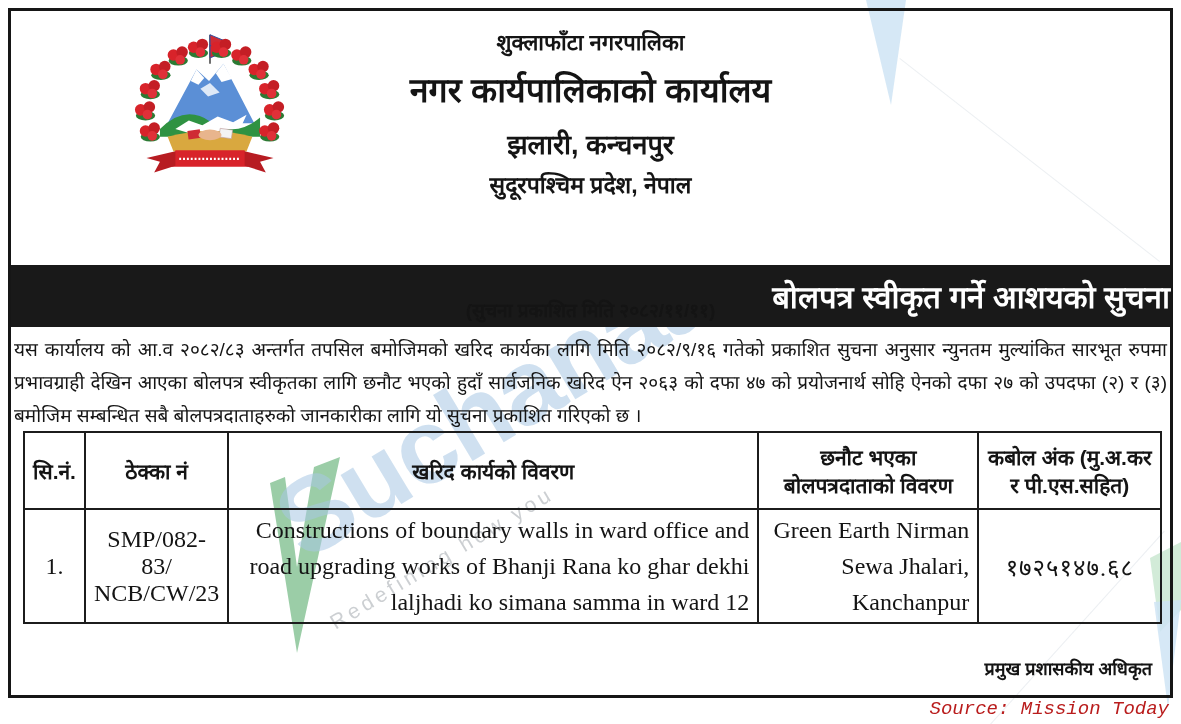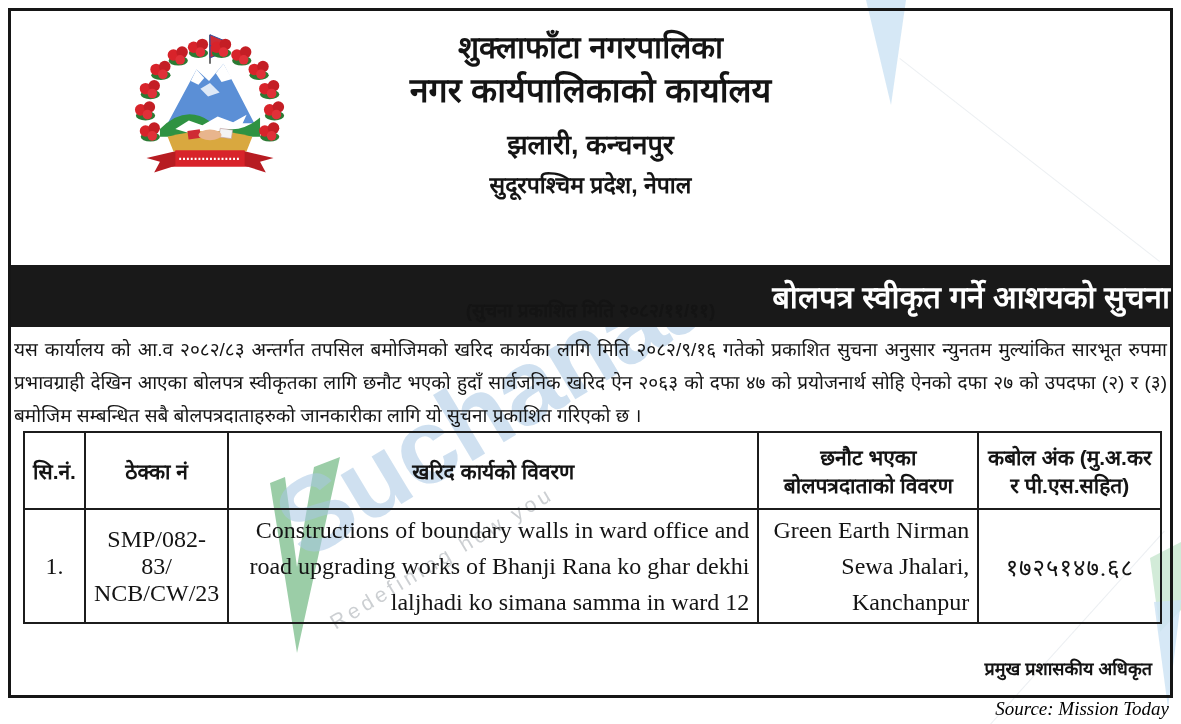--- a/index.html
+++ b/index.html
@@ -12,41 +12,41 @@
            transform-origin:0 50%;white-space:nowrap;}
   .wm-tag{position:absolute;left:332px;top:612px;font-size:21px;letter-spacing:4px;
           color:#9aa0a6;opacity:.5;transform:rotate(-31deg);transform-origin:0 50%;white-space:nowrap;}
   .shape{position:absolute;}
   .faint-line{position:absolute;background:rgba(120,140,160,.14);height:1px;transform-origin:0 0;}
   
   .doc{position:absolute;left:8px;top:8px;width:1159px;height:684px;border:3px solid #161616;
        z-index:2;background:transparent;}
   .abs{position:absolute;}
   .hline{width:100%;text-align:center;font-weight:700;line-height:1.15;}
-  .t1{top:19px;font-size:31px;}
+  .t1{top:19px;font-size:22px;}
   .t2{top:60px;font-size:34px;}
   .t3{top:119px;font-size:27px;}
   .t4{top:161px;font-size:23px;}
   .emblem{left:122px;top:14px;width:154px;height:162px;}
   .bar{top:210px;left:0;width:100%;height:62px;background:#191919;color:#ffffff;
        display:flex;align-items:center;justify-content:flex-end;font-size:31px;font-weight:700;margin-top:44px;}
   .date{top:286px;width:100%;text-align:center;font-size:19px;font-weight:700;}
   .para{top:322px;left:3px;right:3px;font-size:19px;line-height:33px;text-align:justify;}
   table.notice{position:absolute;top:420px;left:12px;border-collapse:collapse;table-layout:fixed;}
   table.notice th,table.notice td{border:2px solid #1c1c1c;padding:2px 8px;vertical-align:middle;}
   table.notice th{font-size:21px;font-weight:700;text-align:center;height:71px;}
   table.notice td{font-family:"Liberation Serif","DejaVu Serif",serif;font-size:24px;height:106px;}
   .c-sn{width:60px;} .c-no{width:143px;} .c-desc{width:530px;} .c-bid{width:220px;} .c-amt{width:183px;}
   td.sn,td.no,td.amt{text-align:center;}
   td.no{white-space:pre-line;margin-top:28px;}
   td.desc,td.bid{text-align:right;line-height:36px;}
   td.amt{font-size:21px;letter-spacing:1px;}
   .sig{top:645px;right:18px;font-size:18px;font-weight:700;}
   .source{position:absolute;right:12px;top:698px;font-size:19px;font-style:italic;z-index:3;
-          font-family:Liberation Serif, serif;color:#000000;}
+          font-family:Liberation Mono, monospace;color:#b91c1c;}
 </style>
 </head>
 <body>
 
 <div class="page">
 
   <div class="wm-layer">
     <svg class="shape" style="left:862px;top:0;" width="50" height="110">
       <polygon points="4,0 44,0 29,105" fill="#cfe4f5" opacity="0.85"></polygon>
     </svg>

